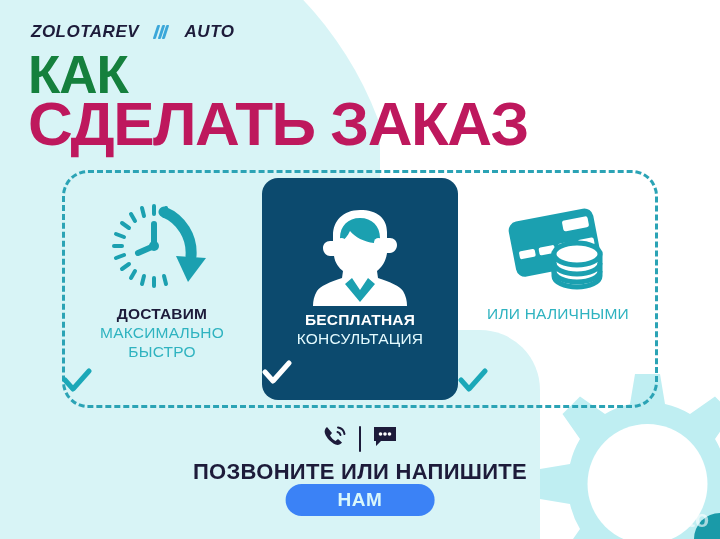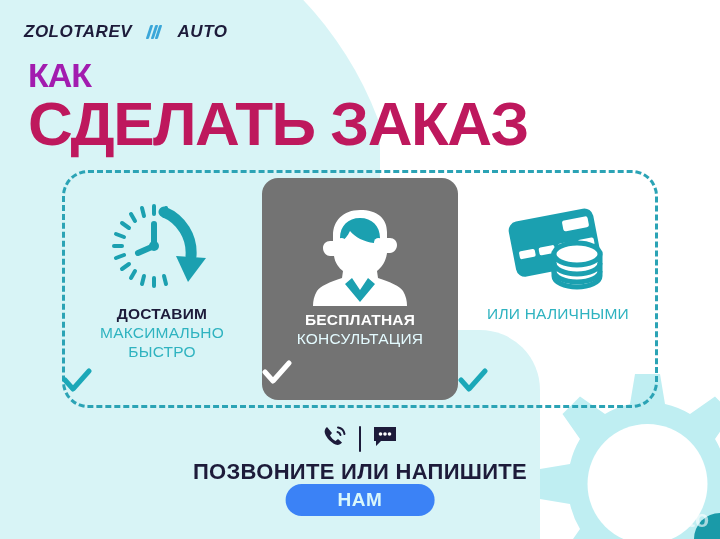--- a/index.html
+++ b/index.html
@@ -28,36 +28,36 @@
     position:absolute;right:-40px;bottom:-70px;width:250px;height:250px;
   }
   .gear svg{display:block;}
   .corner-teal{
     position:absolute;right:-26px;bottom:-26px;width:52px;height:52px;
     background:#1a9aa8;border-radius:50%;
   }
 
   
   .logo{
-    position:absolute;left:24px;top:22px;
+    position:absolute;left:31px;top:22px;
     display:flex;align-items:center;gap:14px;
     font-size:17px;font-weight:bold;font-style:italic;letter-spacing:.5px;
     color:#1d1b3a;
   }
   .logo .stripes{display:inline-flex;align-items:center;margin:0 2px;}
   .logo .stripes i{
     display:block;width:2.5px;height:14px;background:#3ba7d9;
     transform:skewX(-18deg);margin-right:2px;border-radius:1px;
   }
 
   
   .h-kak{
     position:absolute;left:28px;top:48px;
-    font-size:34px;line-height:54px;font-weight:bold;
-    color:#a21caf;letter-spacing:-1px;
+    font-size:53px;line-height:54px;font-weight:bold;
+    color:#15803d;letter-spacing:-1px;
   }
   .h-main{
     position:absolute;left:28px;top:93px;
     font-size:62px;line-height:62px;font-weight:bold;
     color:#be185d;letter-spacing:-1.5px;white-space:nowrap;
   }
 
   
   .dashed{
     position:absolute;left:62px;top:170px;width:596px;height:238px;
@@ -66,21 +66,21 @@
   }
   .cards{
     position:absolute;left:62px;top:170px;width:596px;height:238px;
     display:flex;align-items:stretch;box-sizing:border-box;
   }
   .card{
     flex:1 1 0;display:flex;flex-direction:column;
     padding-top:22px;position:relative;
   }
   .card.mid{
-    flex:0 0 196px;background:#737373;border-radius:16px;
+    flex:0 0 196px;background:#0c4a6e;border-radius:16px;
     margin:8px 0;padding-top:20px;
   }
   .icon-wrap{height:112px;display:flex;align-items:center;justify-content:center;}
   .t1{
     font-size:15.5px;font-weight:bold;color:#1d1b3a;letter-spacing:.2px;
     text-align:center;line-height:19px;
   }
   .t2{
     font-size:15.5px;color:#2fb3c0;letter-spacing:.2px;
     text-align:center;line-height:19px;

